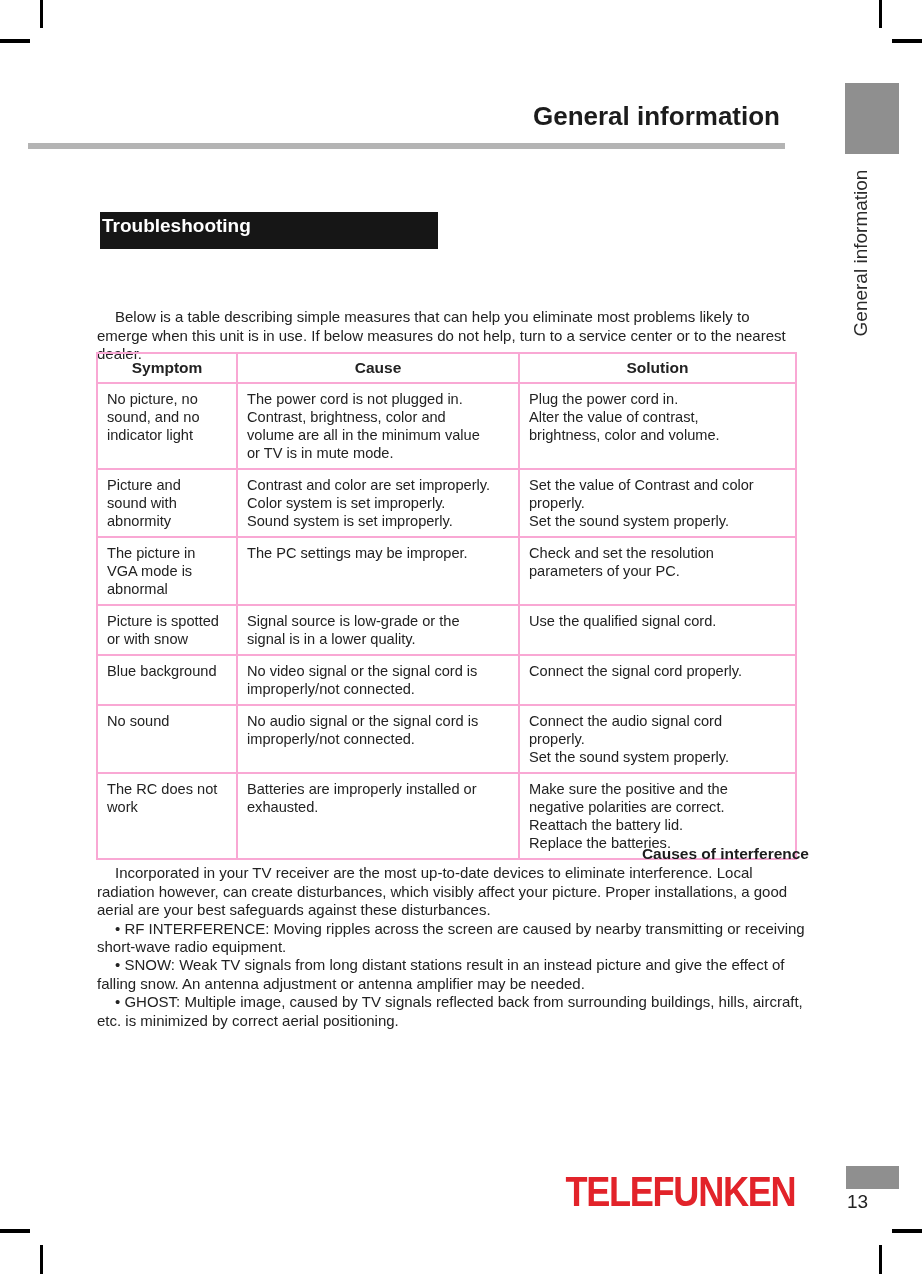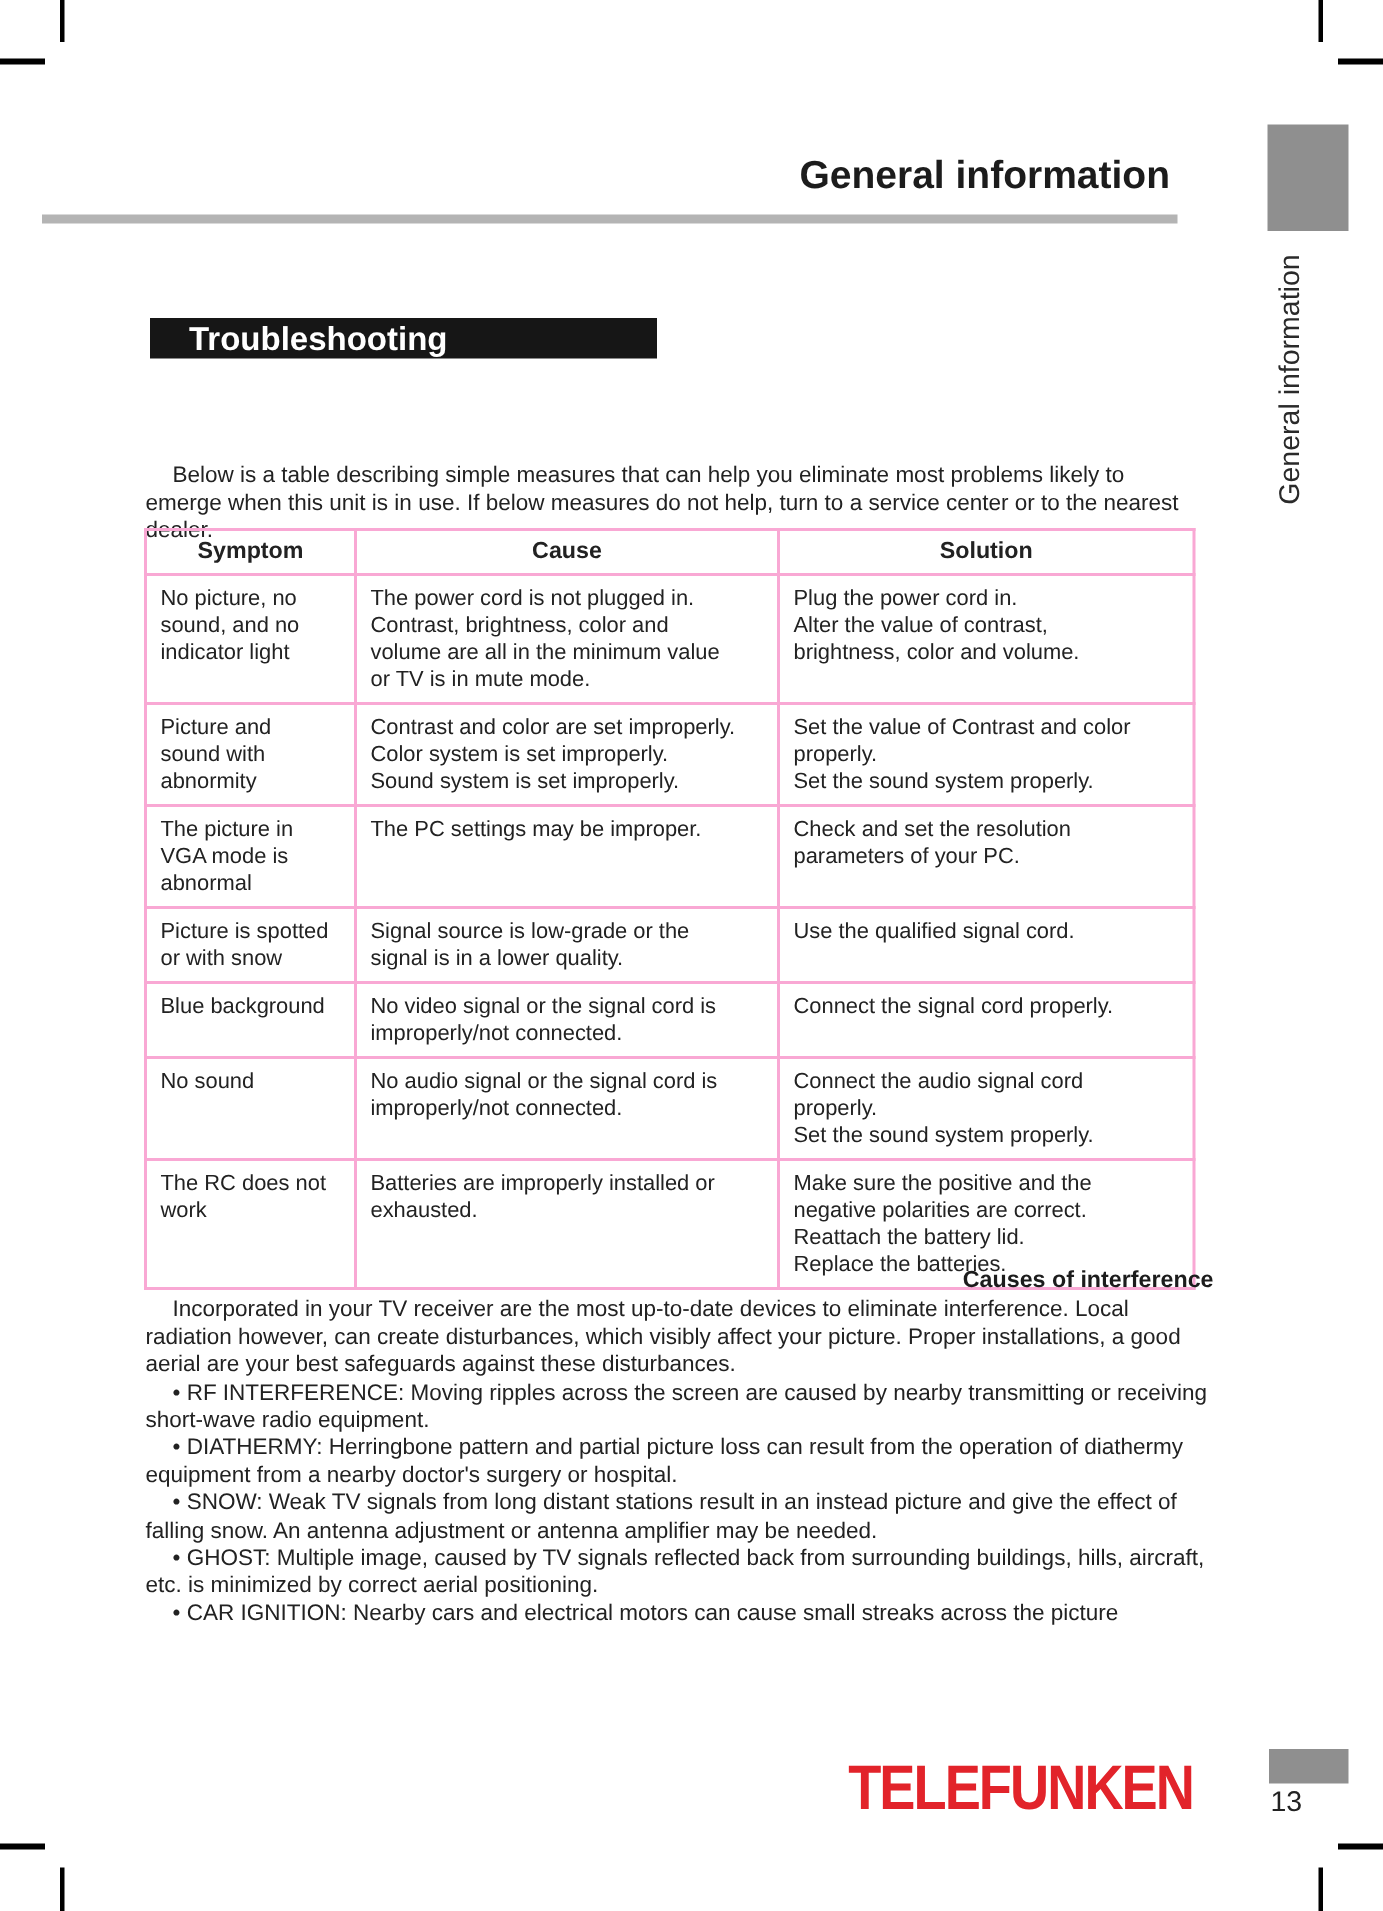--- a/index.html
+++ b/index.html
@@ -17,22 +17,22 @@
   .header-rule{position:absolute;top:143px;left:28px;width:757px;height:6px;background:#b4b4b4;}
   
   .side-tab-top{position:absolute;top:83px;left:845px;width:54px;height:71px;background:#8f8f8f;}
   .side-label{
     position:absolute;top:241px;left:772px;width:180px;height:24px;
     transform:rotate(-90deg);transform-origin:center center;
     font-size:19px;color:#2a2a2a;text-align:center;white-space:nowrap;
   }
   
   .section-bar{
-    position:absolute;top:212px;left:100px;width:338px;height:27px;background:#161616;
-    color:#ffffff;font-size:22px;font-weight:bold;line-height:27px;padding-left:26px;
+    position:absolute;top:212px;left:100px;width:338px;height:37px;background:#161616;
+    color:#ffffff;font-size:19px;font-weight:bold;line-height:27px;padding-left:2px;
     box-sizing:border-box;
   }
   .intro{
     position:absolute;top:260px;left:97px;width:706px;font-size:15px;line-height:18.6px;
     text-indent:18px;color:#222;margin-top:48px;
   }
   
   table.tbl{
     position:absolute;top:352px;left:96px;width:699px;border-collapse:collapse;
     table-layout:fixed;font-size:14.6px;line-height:18px;color:#222;
@@ -153,23 +153,21 @@
 Reattach the battery lid.
 Replace the batteries.</td>
       </tr>
     </tbody>
   </table>
 
   <div class="causes">
     <h3>Causes of interference</h3>
     <p>Incorporated in your TV receiver are the most up-to-date devices to eliminate interference. Local radiation however, can create disturbances, which visibly affect your picture. Proper installations, a good aerial are your best safeguards against these disturbances.</p>
     <p>• RF INTERFERENCE: Moving ripples across the screen are caused by nearby transmitting or receiving short-wave radio equipment.</p>
-    <p>• DIATHERMY: Herringbone pattern and partial picture loss can result from the operation of diathermy equipment from a nearby doctor's surgery or hospital.</p>
     <p>• SNOW: Weak TV signals from long distant stations result in an instead picture and give the effect of falling snow. An antenna adjustment or antenna amplifier may be needed.</p>
     <p>• GHOST: Multiple image, caused by TV signals reflected back from surrounding buildings, hills, aircraft, etc. is minimized by correct aerial positioning.</p>
-    <p>• CAR IGNITION: Nearby cars and electrical motors can cause small streaks across the picture</p>
   </div>
 
   <div class="brand" style="color: rgb(226, 35, 42);">TELEFUNKEN</div>
   <div class="side-tab-bottom"></div>
   <div class="page-number">13</div>
 
 </div>
 
 </body></html>

